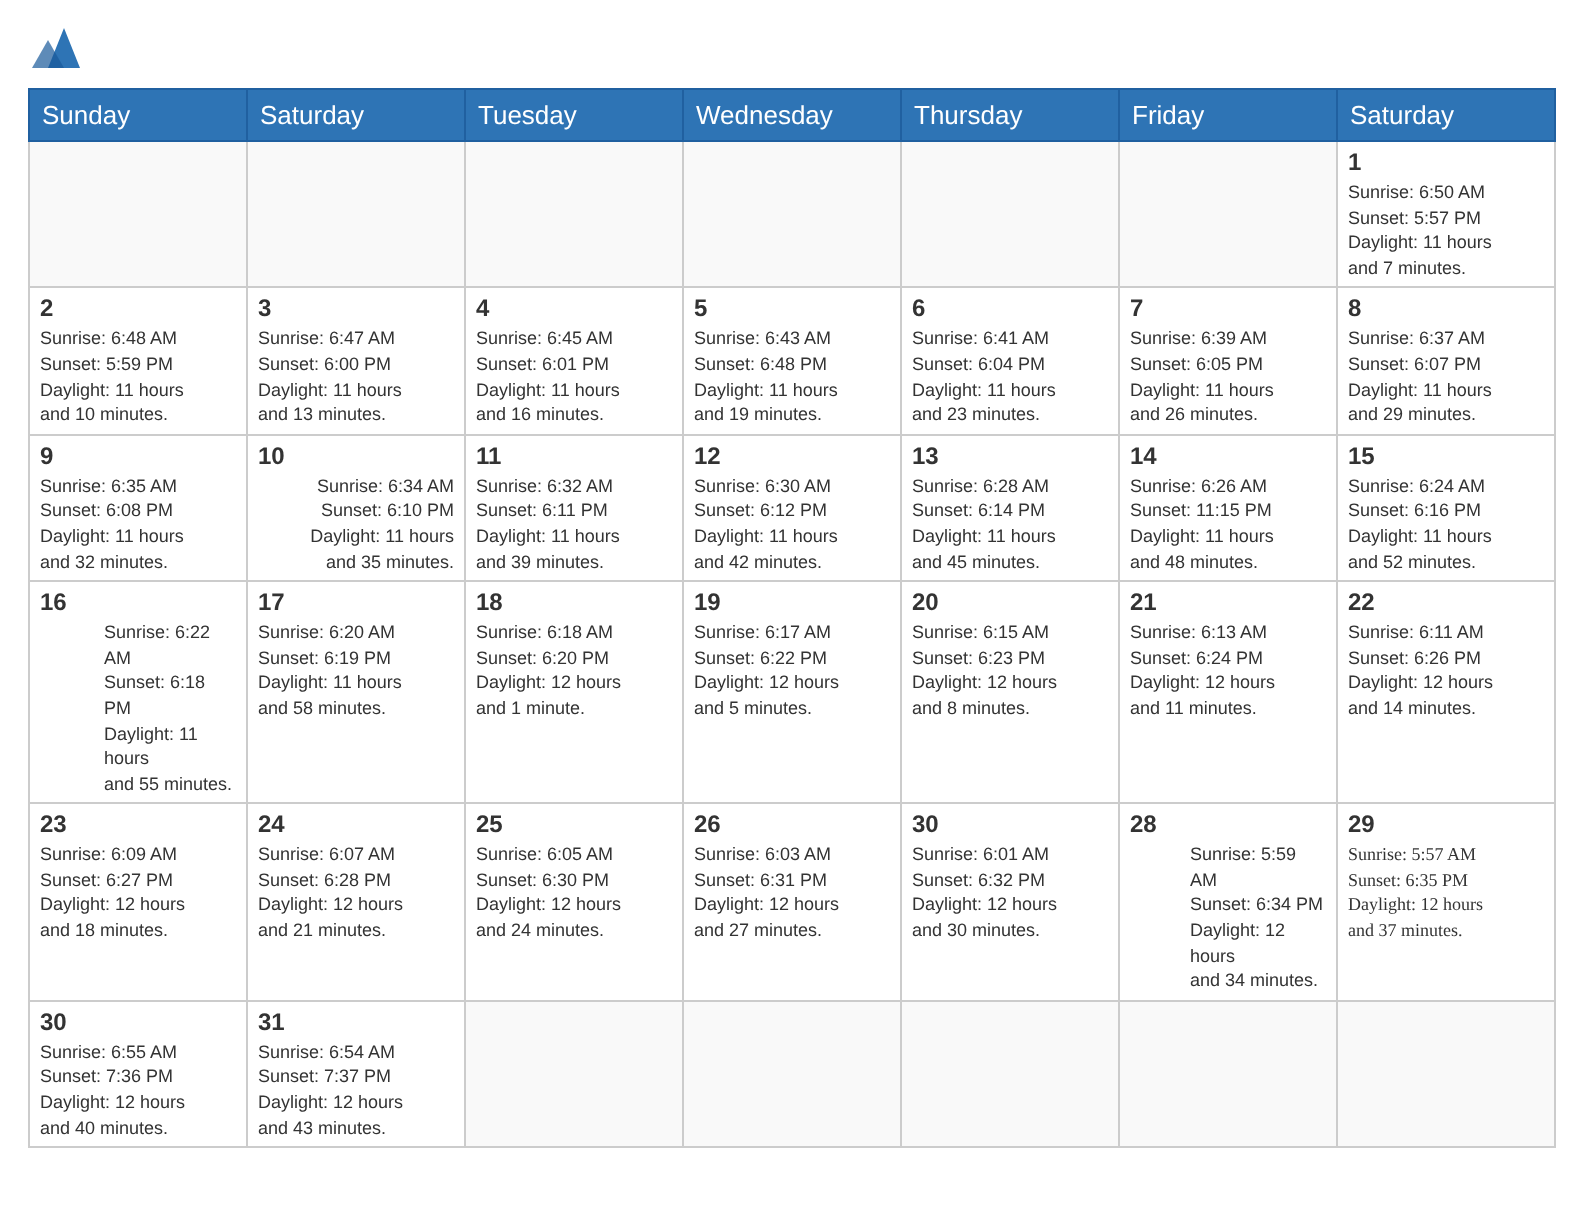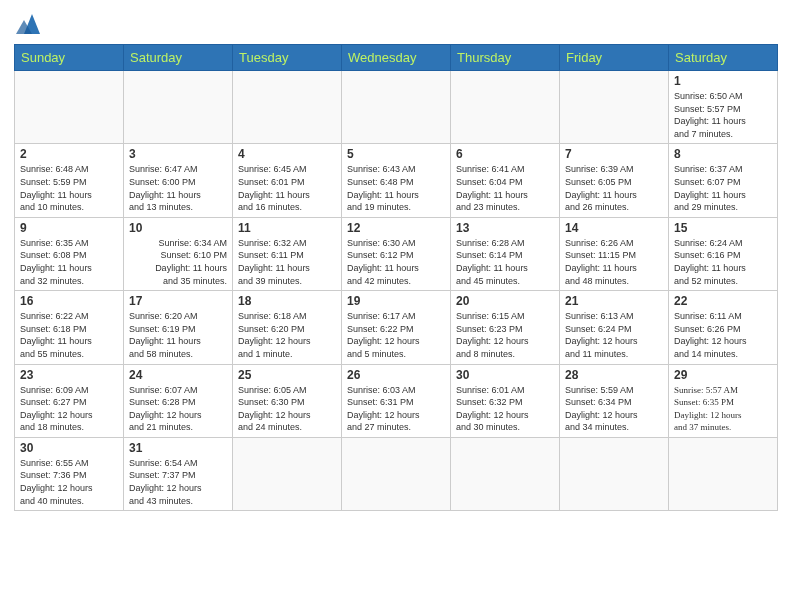--- a/index.html
+++ b/index.html
@@ -54,21 +54,21 @@
     .subtitle {
       font-size: 14px;
       color: #555;
     }
     .calendar {
       width: 100%;
       border-collapse: collapse;
     }
     .calendar th {
       background: #2e74b5;
-      color: #bef264;
+      color: #ffffff;
       text-align: left;
       padding: 5px 6px;
       font-size: 13px;
       font-weight: normal;
       border: 1px solid #2060a0;
     }
     .calendar td {
       border: 1px solid #ccc;
       vertical-align: top;
       padding: 3px 5px;
@@ -242,21 +242,21 @@
             <span class="day-num">15</span>
             <div class="day-info" style="white-space: pre-line;">Sunrise: 6:24 AM
 Sunset: 6:16 PM
 Daylight: 11 hours
 and 52 minutes.</div>
           </td>
         </tr>
         <tr>
           <td>
             <span class="day-num">16</span>
-            <div class="day-info" style="white-space: pre-line;">Sunrise: 6:22 AM
+            <div class="day-info" style="white-space: pre-line; margin-left: 32px;">Sunrise: 6:22 AM
 Sunset: 6:18 PM
 Daylight: 11 hours
 and 55 minutes.</div>
           </td>
           <td>
             <span class="day-num">17</span>
             <div class="day-info" style="white-space: pre-line;">Sunrise: 6:20 AM
 Sunset: 6:19 PM
 Daylight: 11 hours
 and 58 minutes.</div>
@@ -328,21 +328,21 @@
           </td>
           <td>
             <span class="day-num">30</span>
             <div class="day-info" style="white-space: pre-line;">Sunrise: 6:01 AM
 Sunset: 6:32 PM
 Daylight: 12 hours
 and 30 minutes.</div>
           </td>
           <td>
             <span class="day-num">28</span>
-            <div class="day-info" style="white-space: pre-line;">Sunrise: 5:59 AM
+            <div class="day-info" style="white-space: pre-line; margin-left: 30px;">Sunrise: 5:59 AM
 Sunset: 6:34 PM
 Daylight: 12 hours
 and 34 minutes.</div>
           </td>
           <td>
             <span class="day-num">29</span>
             <div class="day-info" style="white-space: pre-line; font-family: Liberation Serif, serif;">Sunrise: 5:57 AM
 Sunset: 6:35 PM
 Daylight: 12 hours
 and 37 minutes.</div>

